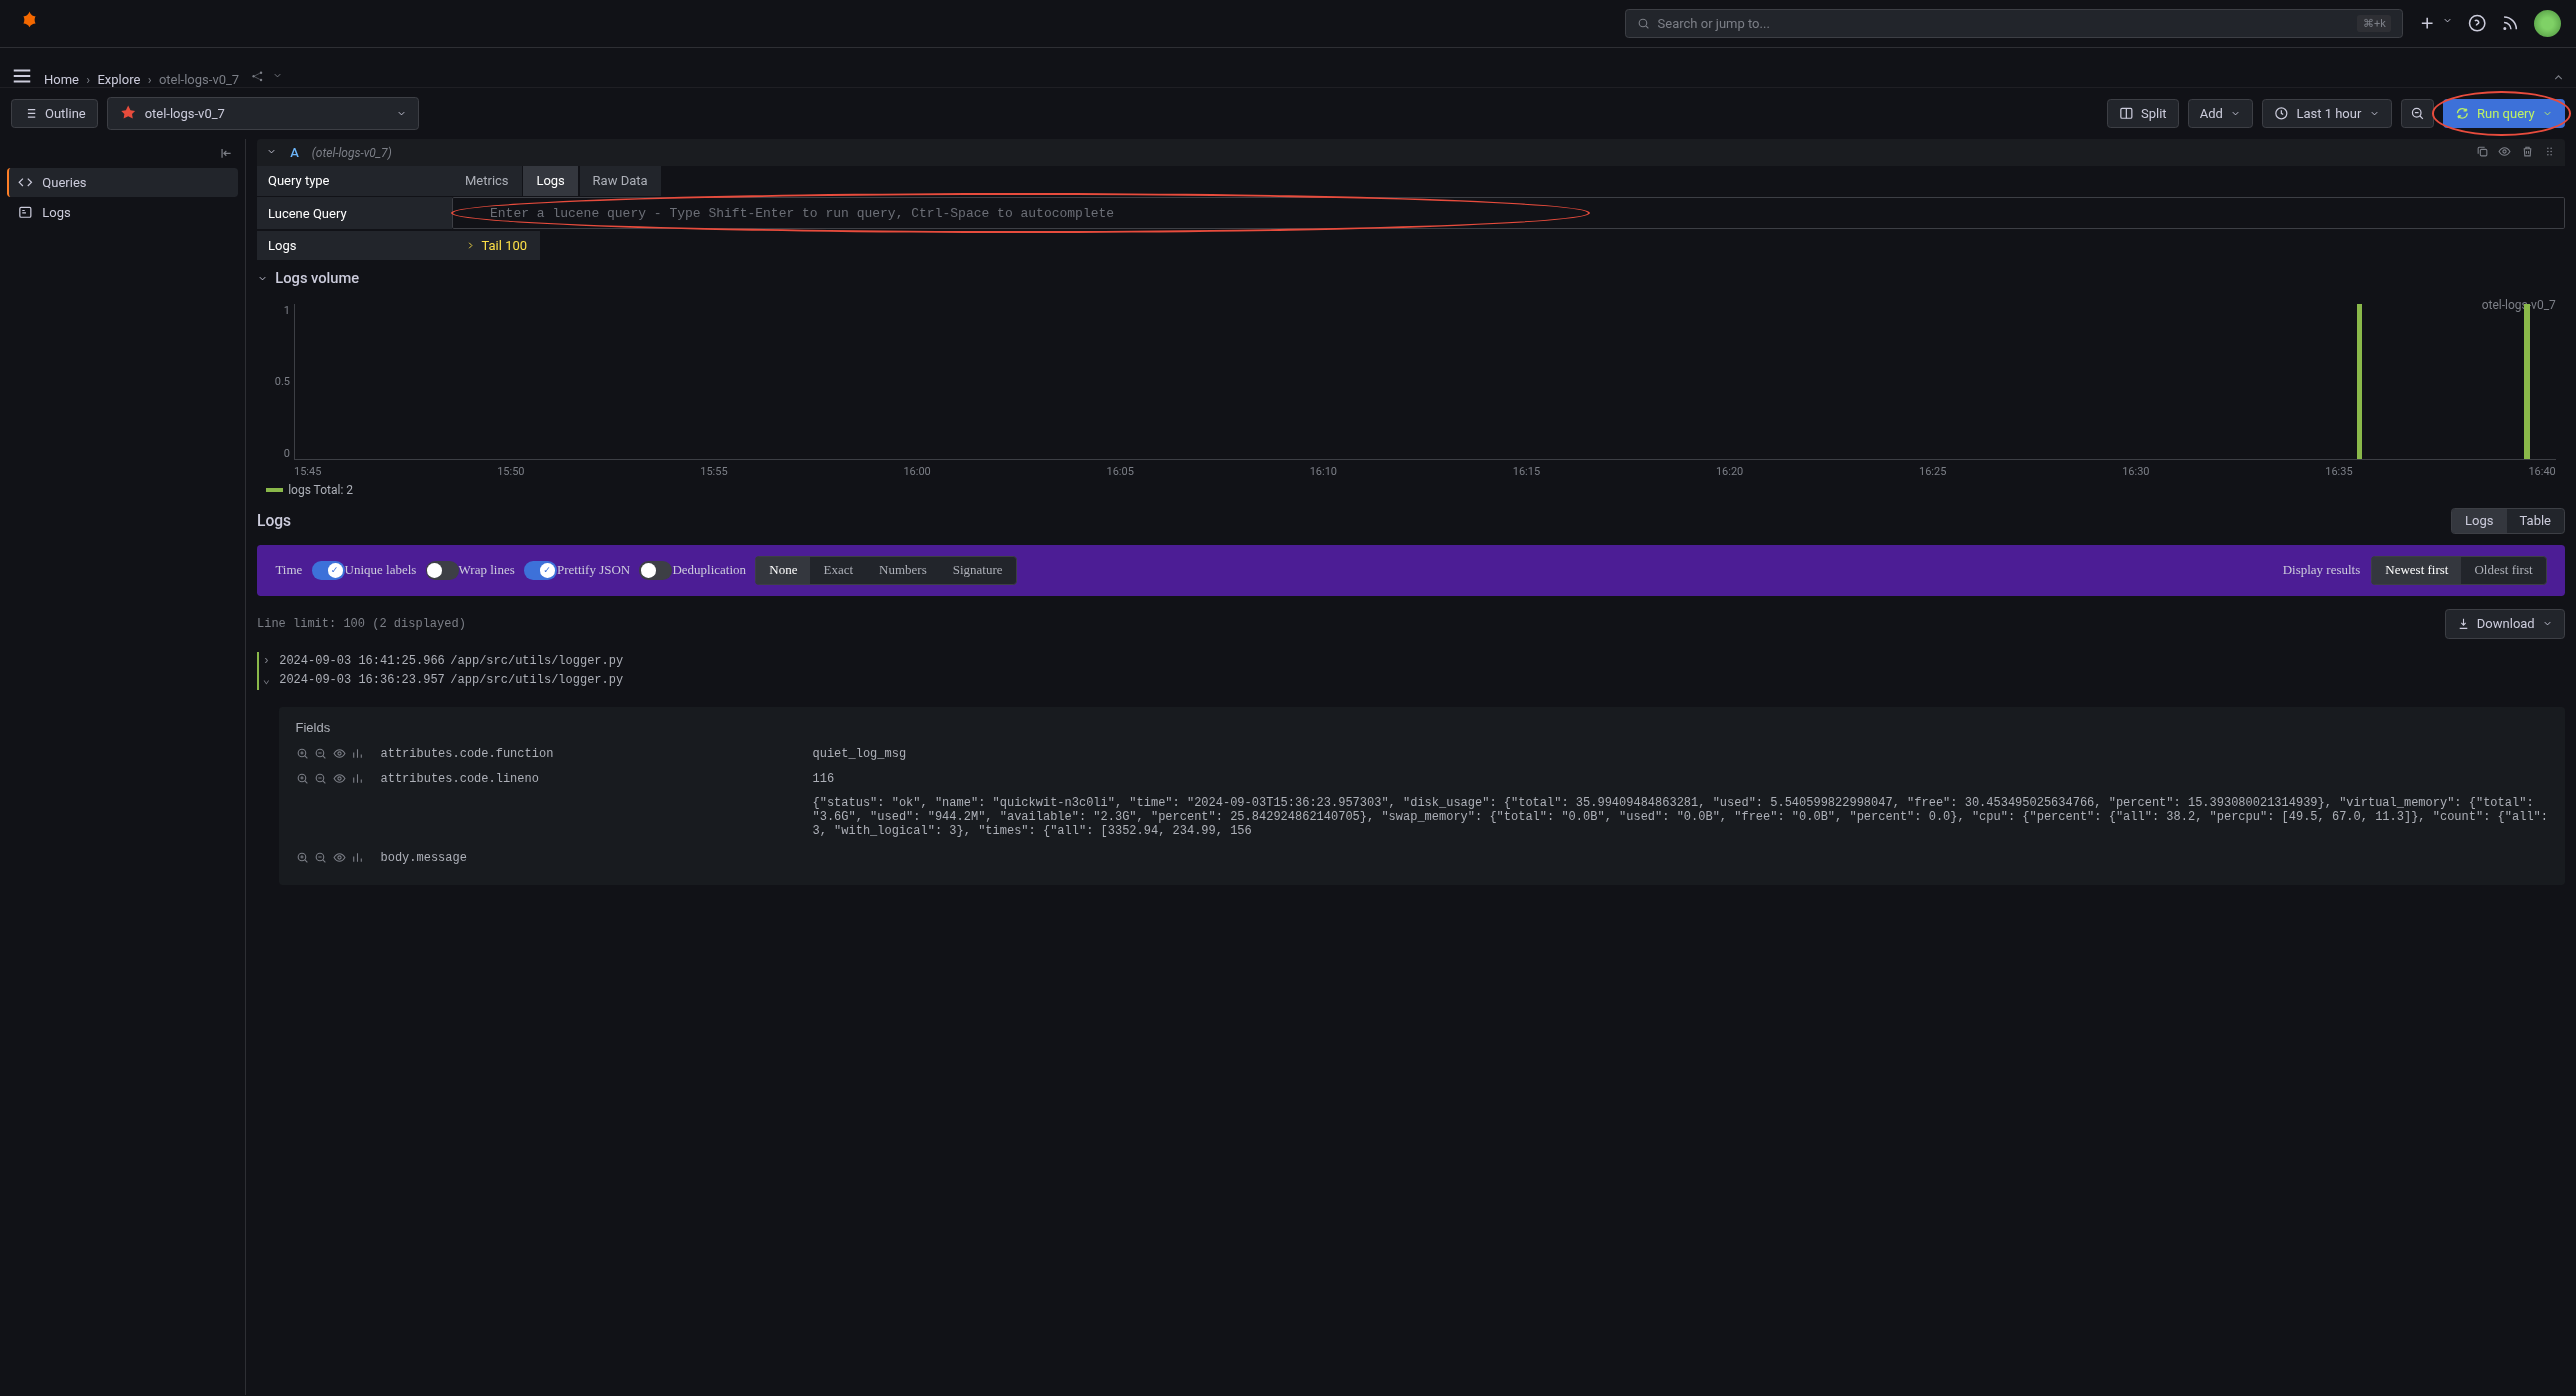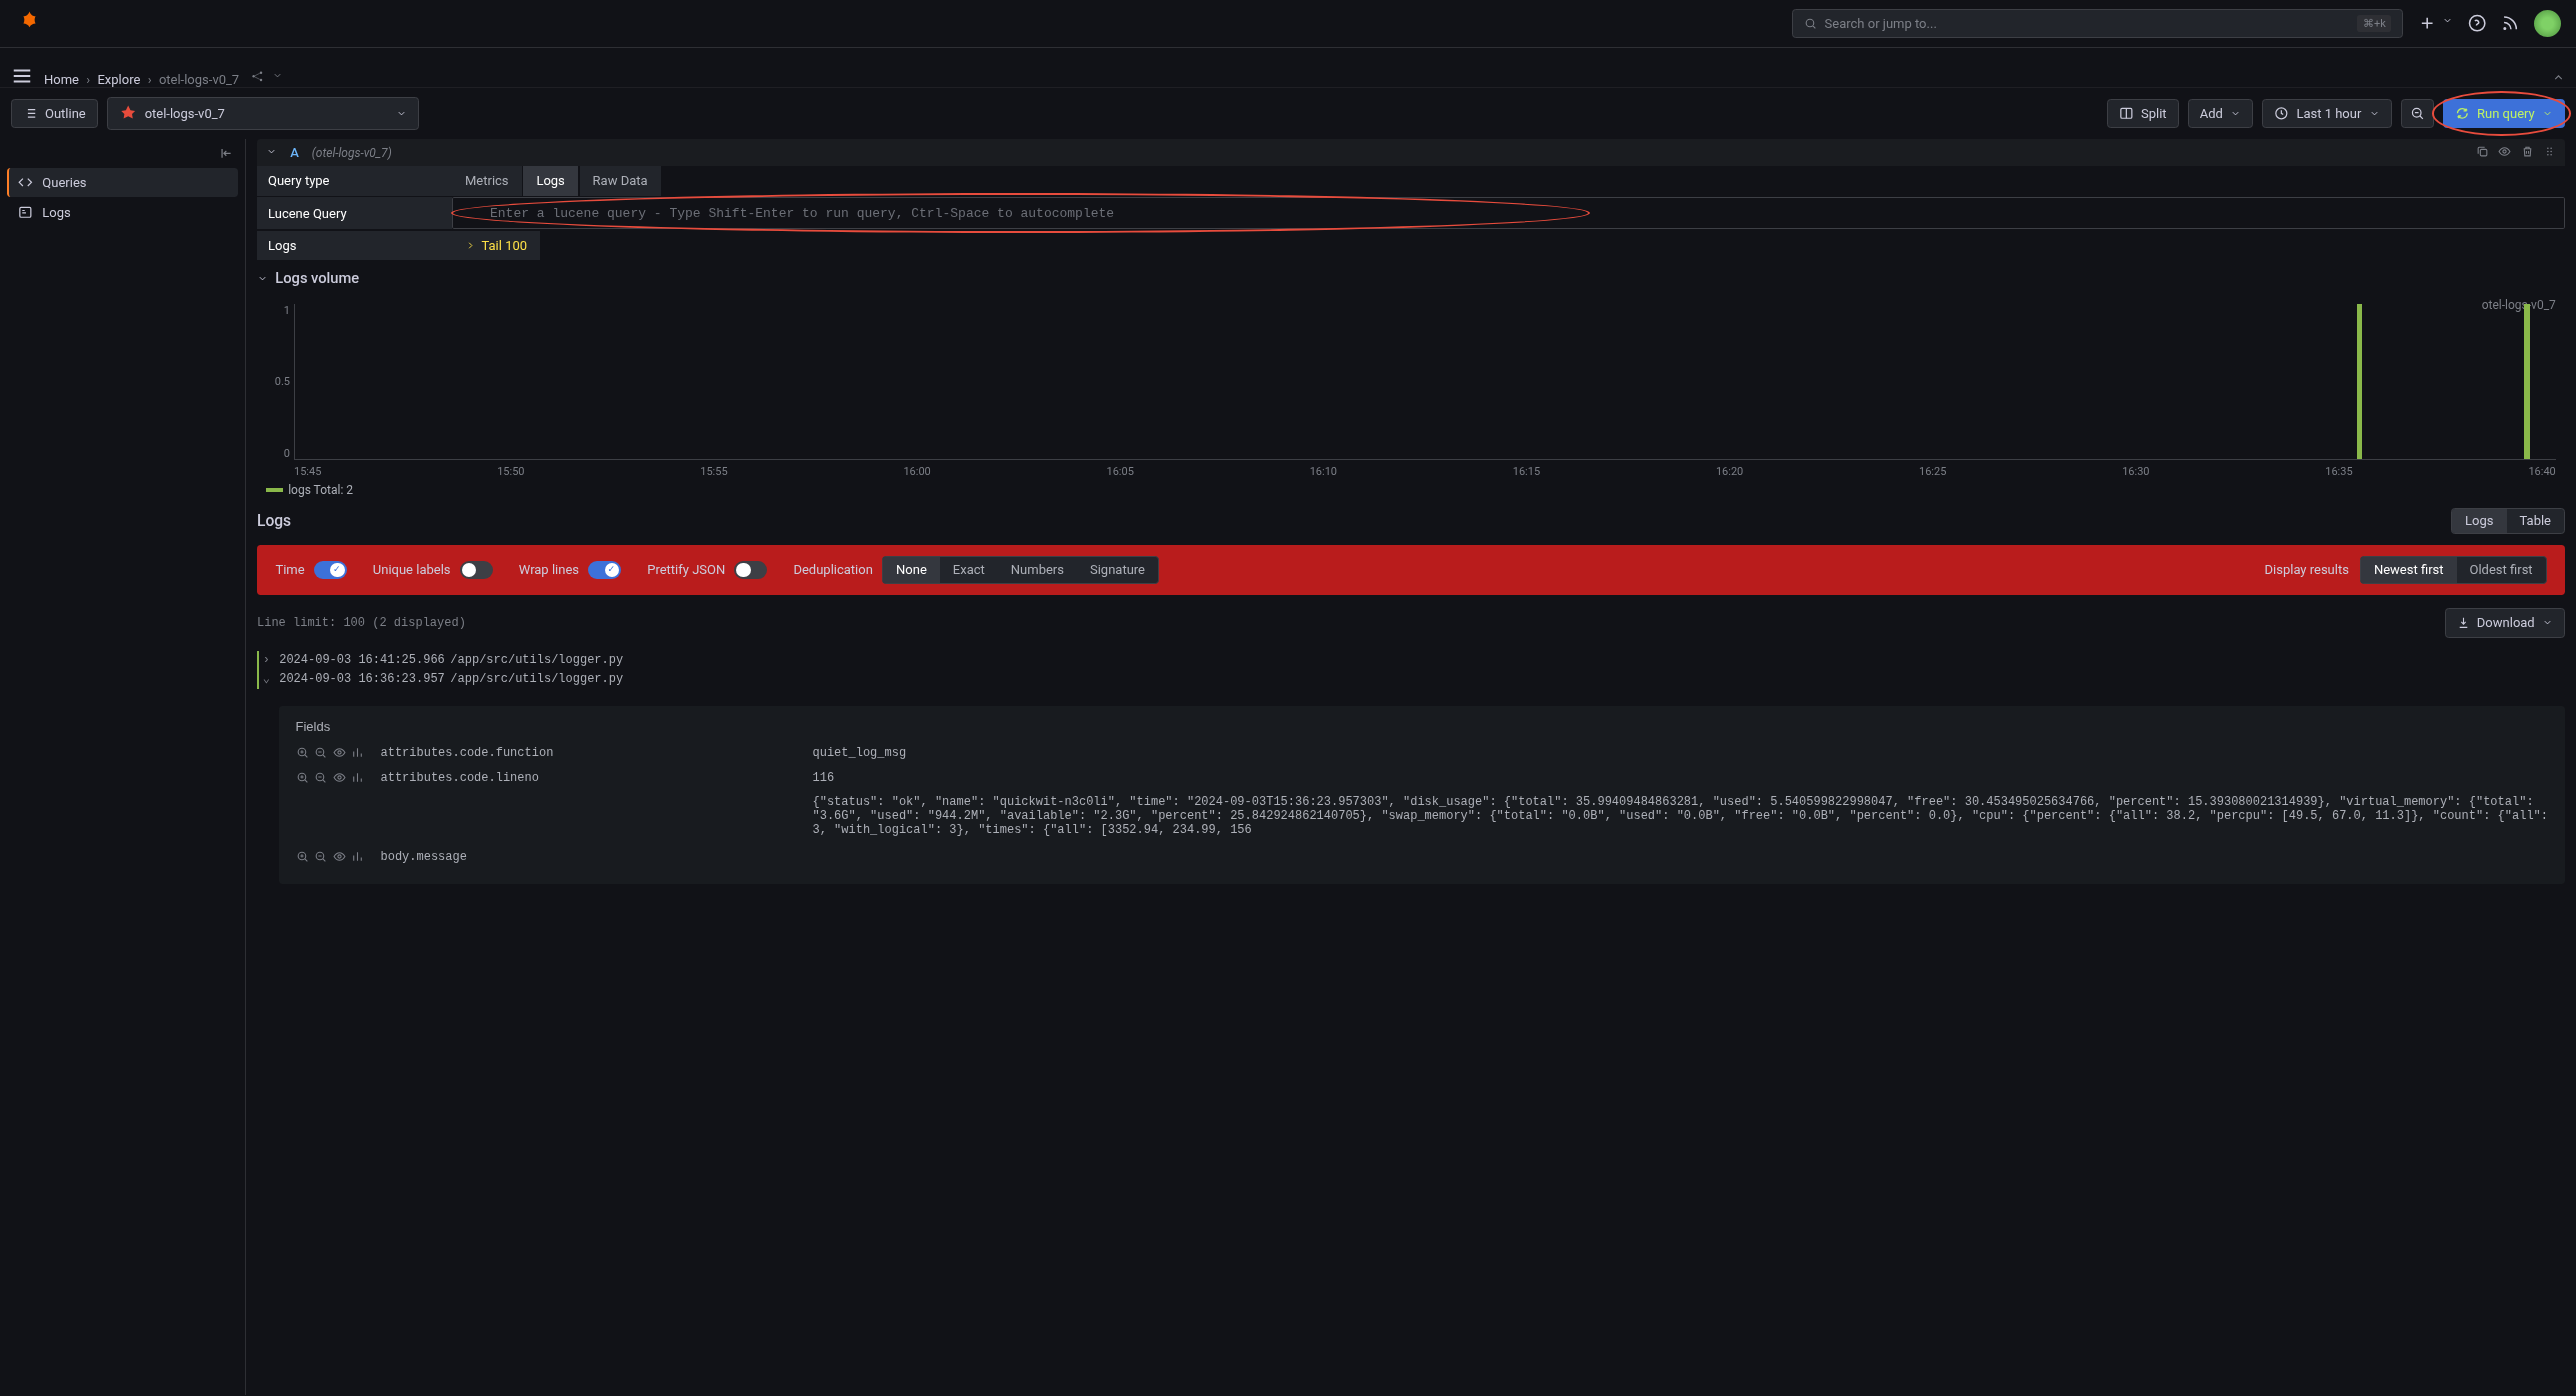--- a/index.html
+++ b/index.html
@@ -31,21 +31,21 @@
       width: 29px;
       height: 29px;
       margin-right: 7.3px;
     }
     .top-header-spacer { flex: 1; }
     .search-box {
       background: #22252b;
       border: 0.9px solid #3d3f45;
       border-radius: 3.7px;
       padding: 5.5px 11px;
-      width: 611px;
+      width: 778px;
       display: flex;
       align-items: center;
       gap: 7.3px;
       color: #7c7f87;
     }
     .search-box .kbd {
       background: #2e2f34;
       border-radius: 2.8px;
       padding: 1.8px 5.5px;
       font-size: 11px;
@@ -399,26 +399,26 @@
     }
     .view-toggle div {
       padding: 4.6px 13px;
       cursor: pointer;
     }
     .view-toggle div.active {
       background: #34373e;
     }
     
     .logs-controls {
-      background: #b91c1c;
+      background: #4c1d95;
       padding: 11px 18.4px;
       display: flex;
       align-items: center;
-      gap: 26px;
       border-radius: 3.7px;
+      font-family: Liberation Serif, serif;
     }
     .control-group {
       display: flex;
       align-items: center;
       gap: 9.2px;
     }
     .toggle {
       width: 33px;
       height: 18.4px;
       background: #3d3f45;

